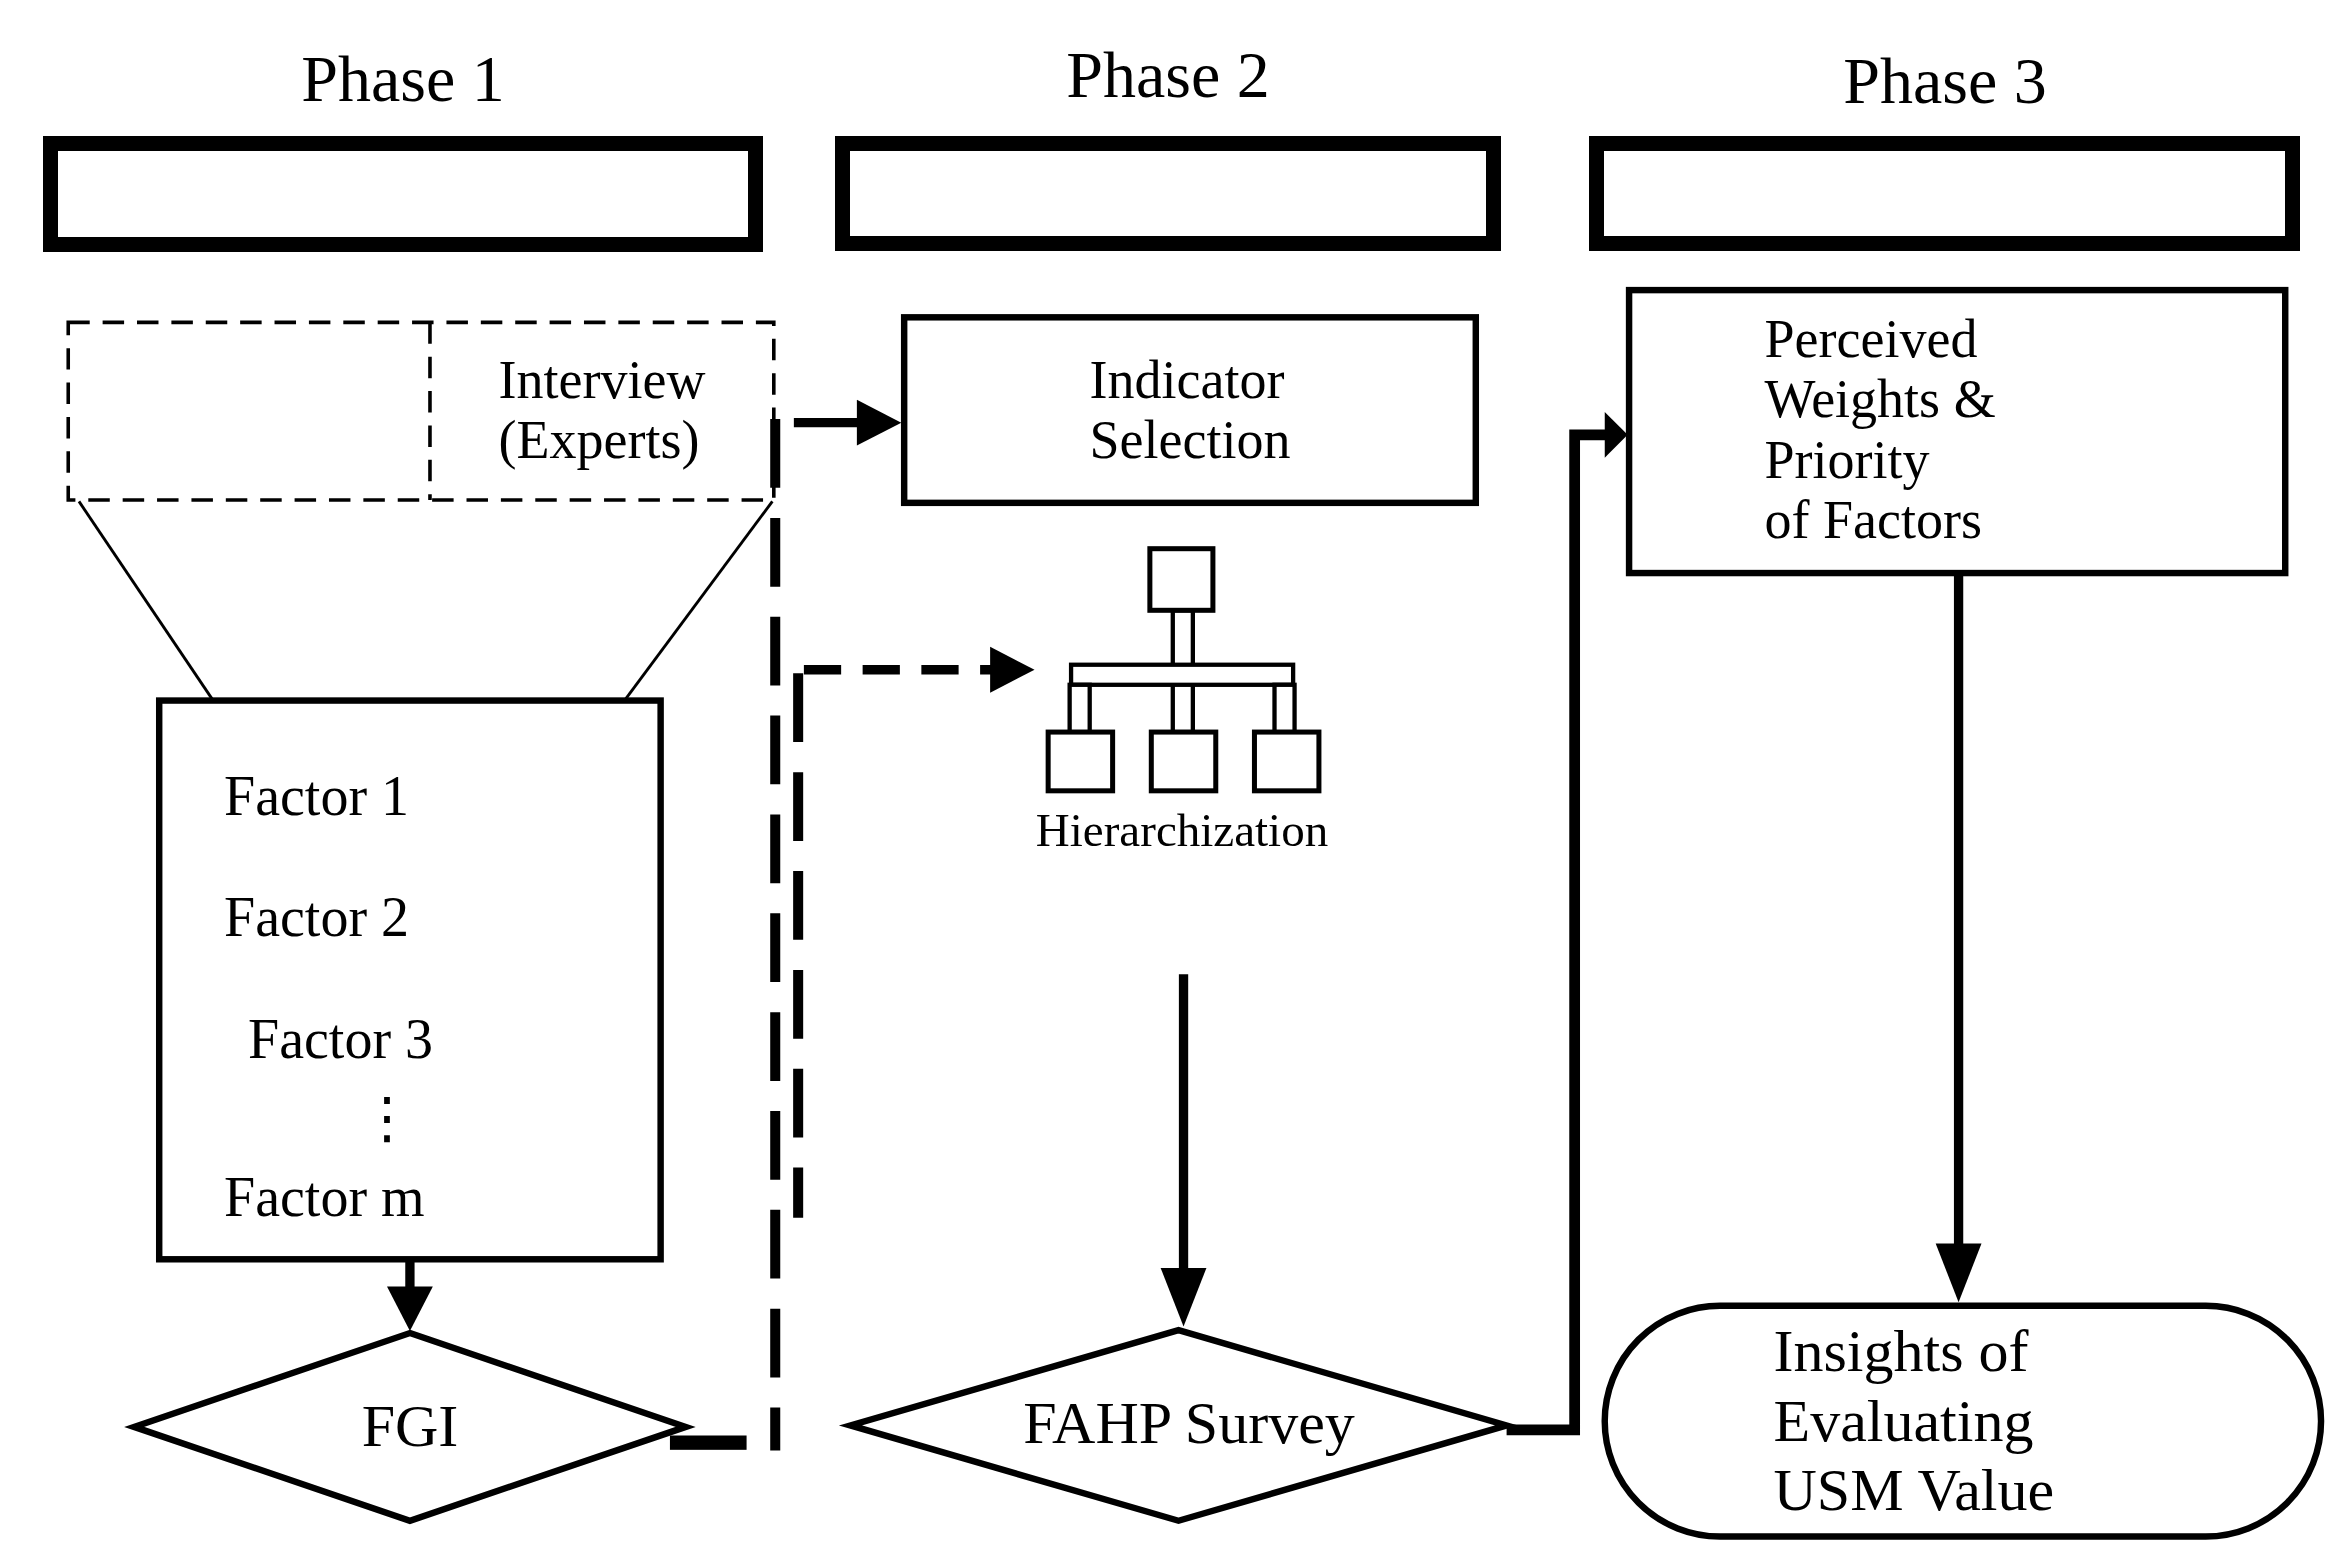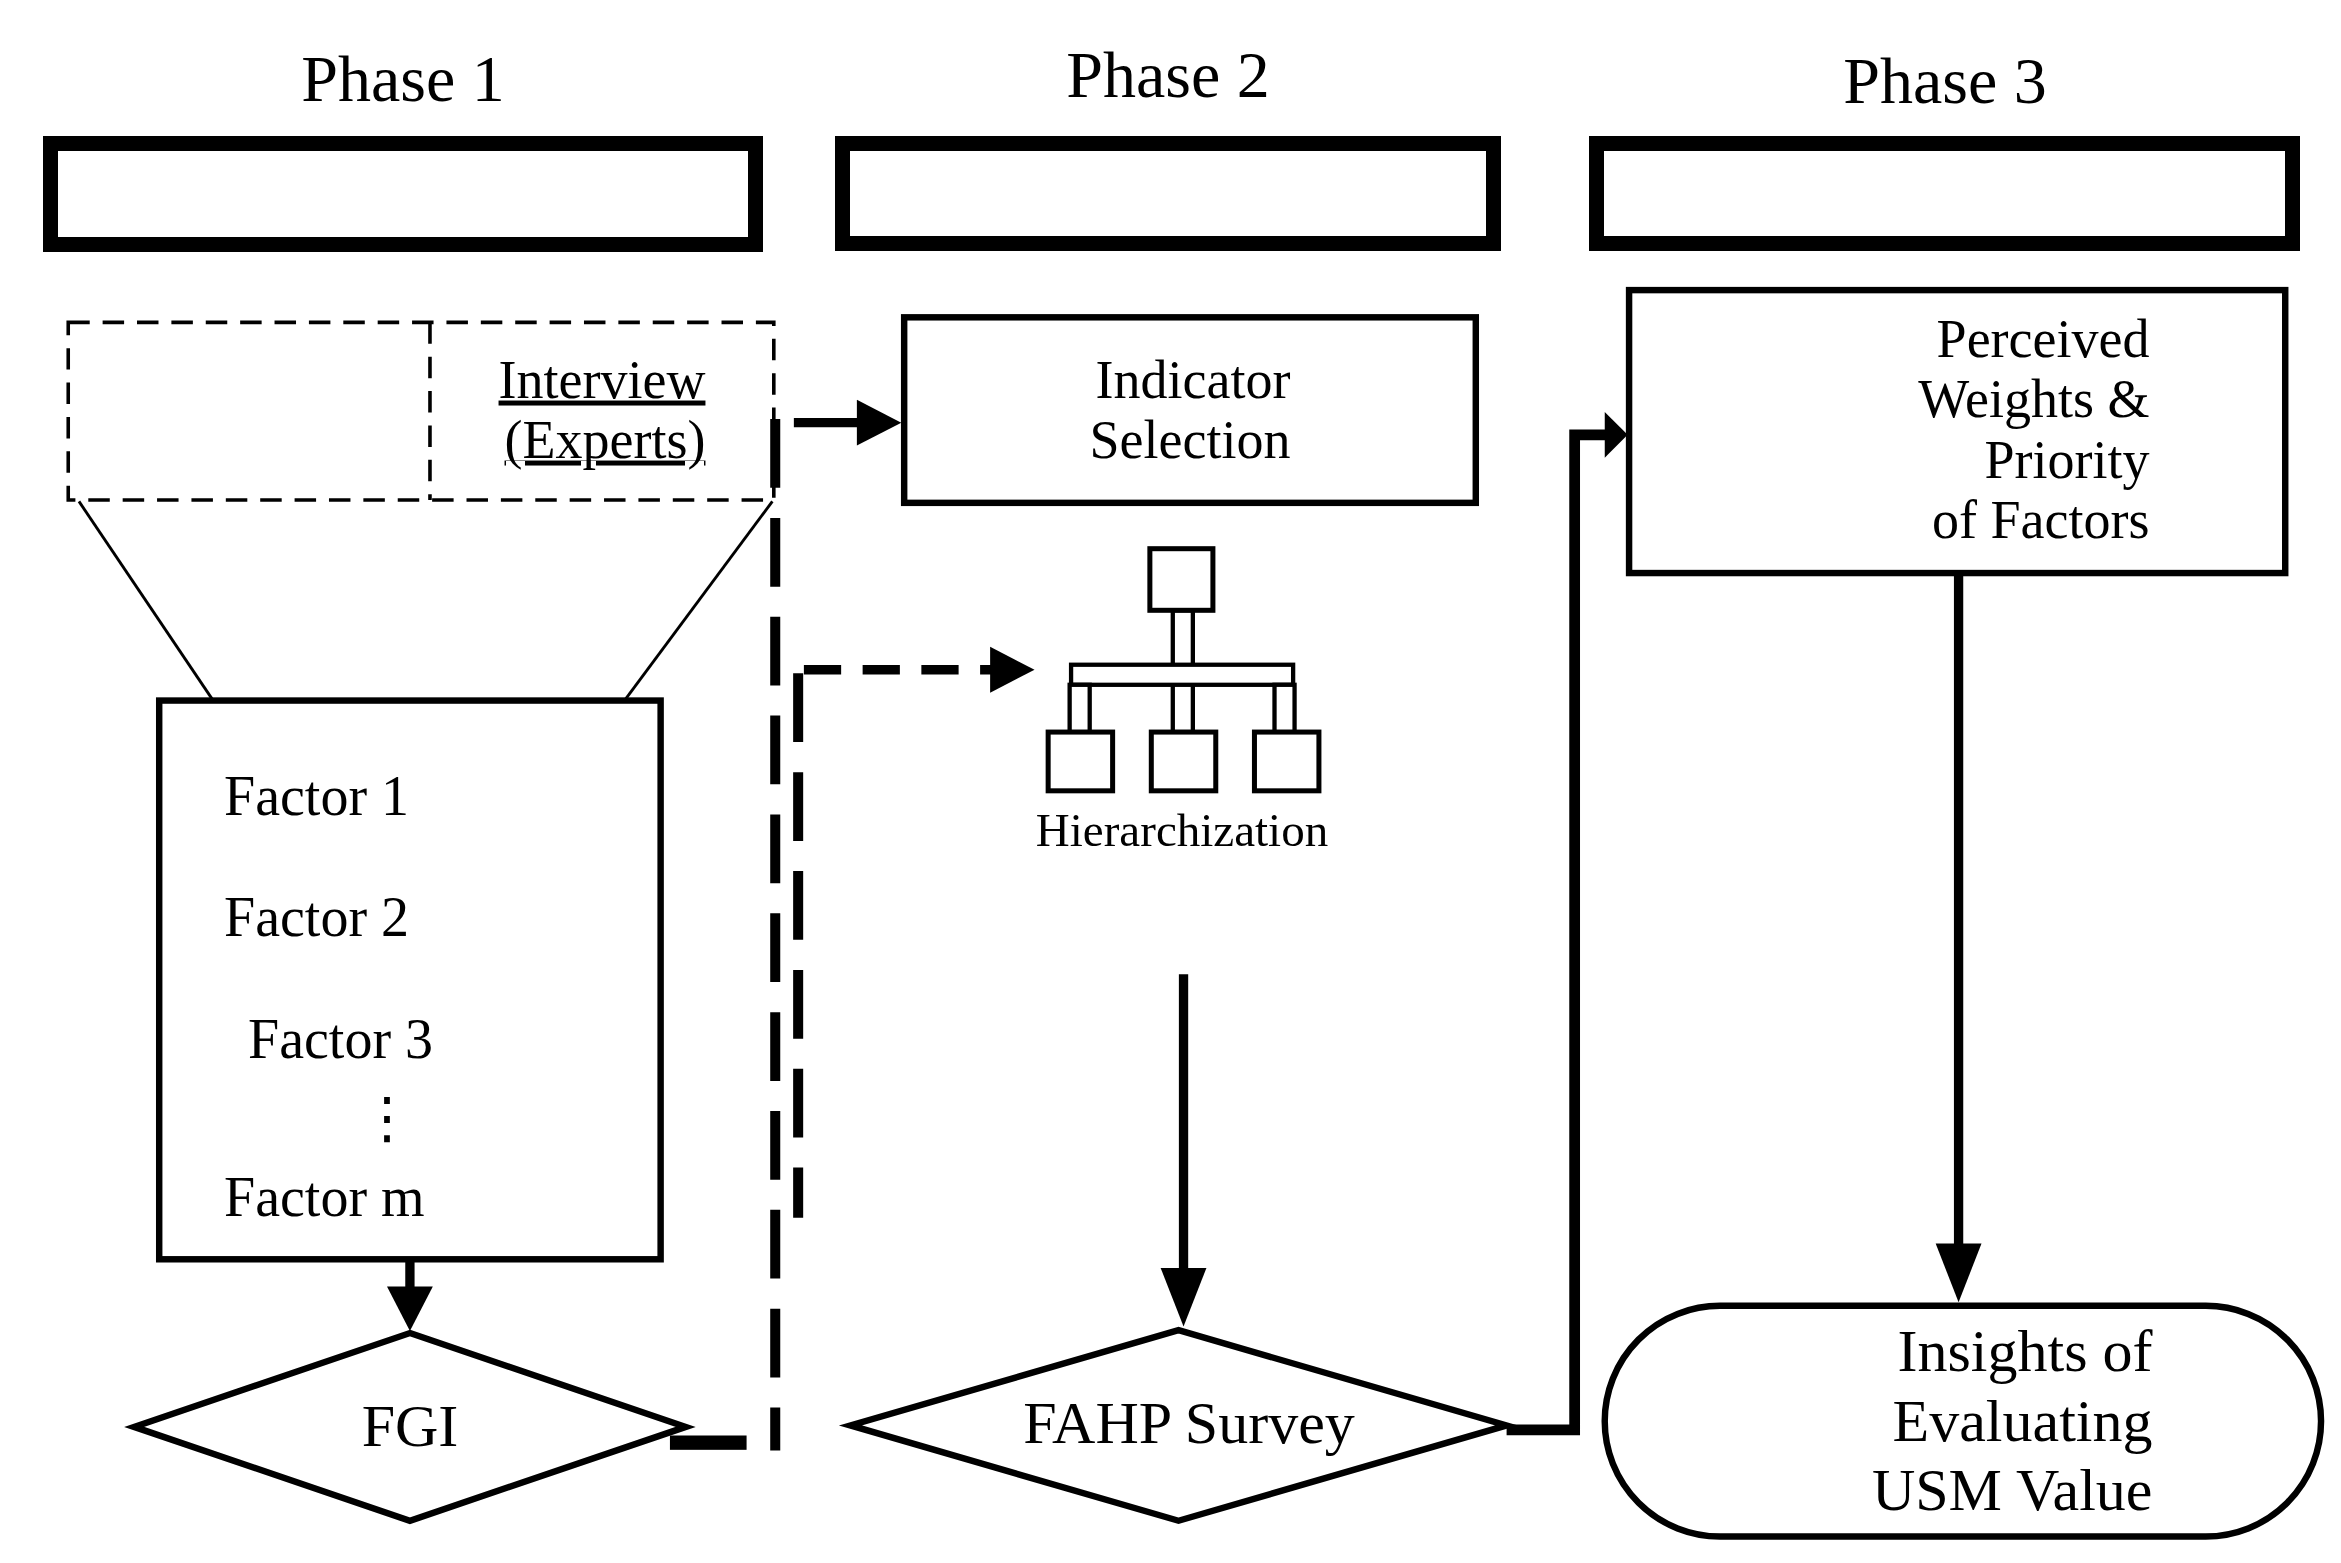--- a/index.html
+++ b/index.html
@@ -8,21 +8,21 @@
     width:2342px;height:1563px;
     background:#ffffff;
     font-family:"Liberation Serif","DejaVu Serif",serif;
     color:#000;
     overflow:hidden;
   }
   svg.layer{position:absolute;left:0;top:0;width:2342px;height:1563px;}
   .ctr{
     position:absolute;
     transform:translate(-50%,-50%);
-    text-align:right;
+    text-align:left;
     white-space:pre-line;
     line-height:1.12;
   }
   .lft{
     position:absolute;
     transform:translate(0,-50%);
     text-align:left;
     white-space:pre;
   }
   .phase-label{font-size:66px;}
@@ -98,21 +98,21 @@
   </svg>
 
   <div class="ctr phase-label" style="left:403px;top:79px;">Phase 1</div>
   <div class="ctr phase-label" style="left:1168px;top:75px;">Phase 2</div>
   <div class="ctr phase-label" style="left:1945px;top:81px;">Phase 3</div>
 
   <div class="hdr-box" style="left:43px;top:136px;width:720px;height:116px;"></div>
   <div class="hdr-box" style="left:835px;top:136px;width:666px;height:115px;"></div>
   <div class="hdr-box" style="left:1589px;top:136px;width:711px;height:115px;"></div>
 
-  <div class="ctr cell-label" style="left:602px;top:410px;text-decoration:underline;">Interview
+  <div class="ctr cell-label" style="left:602px;top:410px;">Interview
 (Experts)</div>
 
   <div class="lft node-label" style="left:224px;top:797px;">Factor 1</div>
   <div class="lft node-label" style="left:224px;top:918px;">Factor 2</div>
   <div class="lft node-label" style="left:224px;top:1040px;margin-left:24px;">Factor 3</div>
   <div class="ctr node-label" style="left:387px;top:1119px;">⋮</div>
   <div class="lft node-label" style="left:224px;top:1198px;">Factor m</div>
 
   <div class="ctr big-label" style="left:410px;top:1427px;">FGI</div>
 

